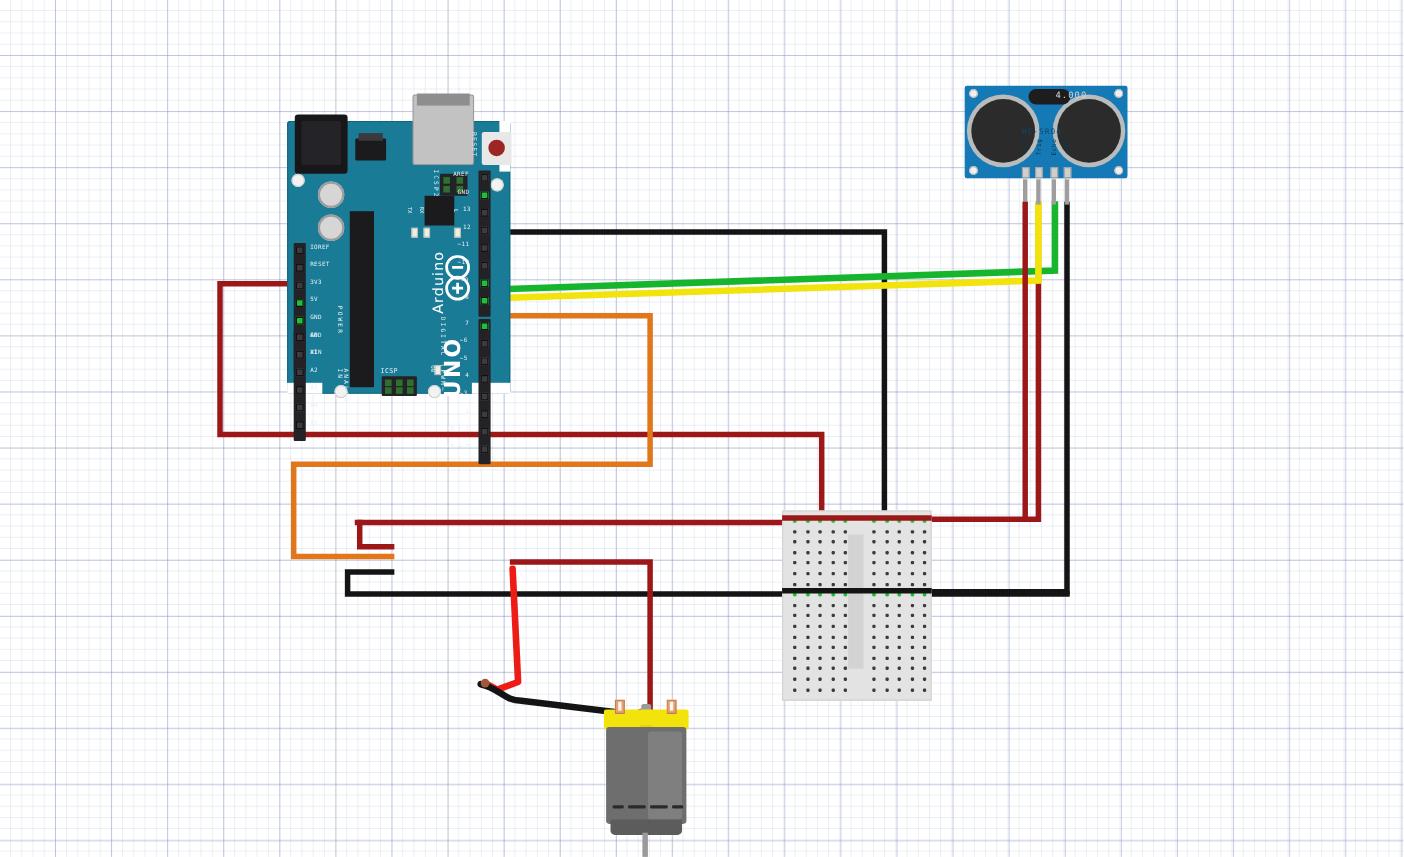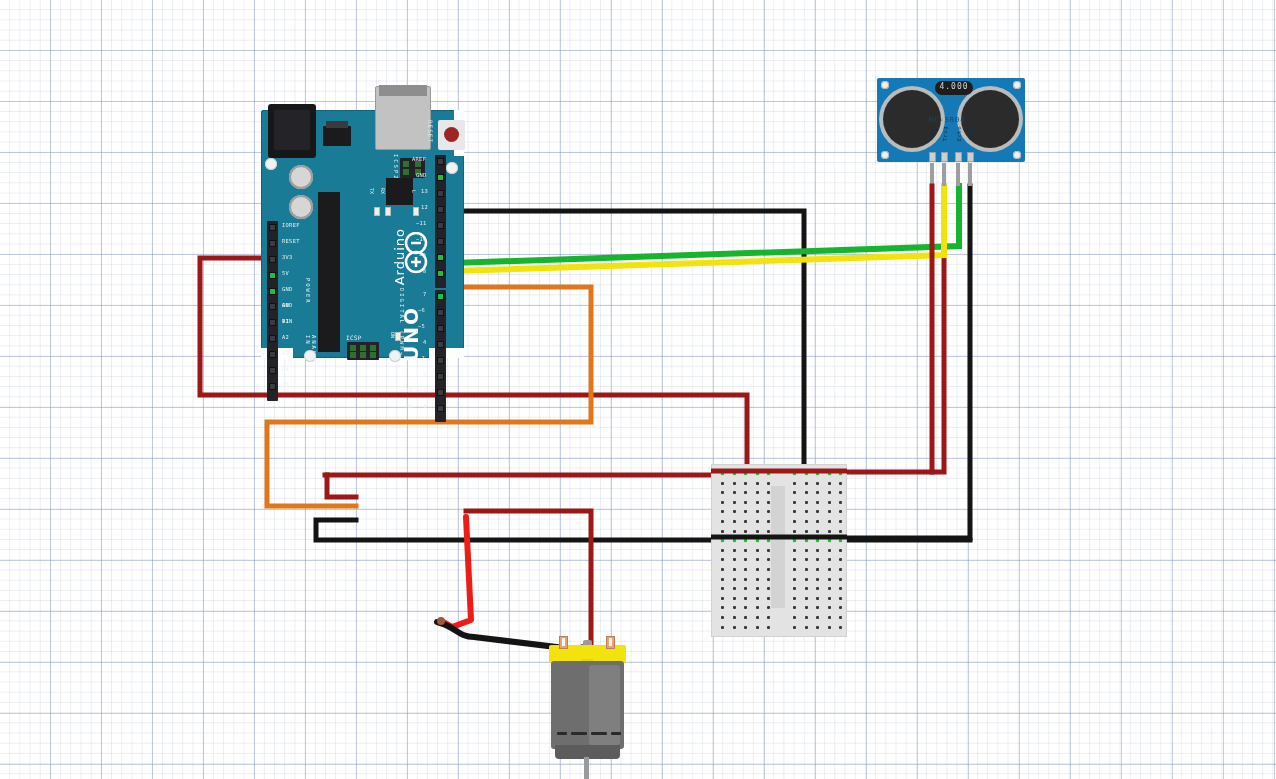--- a/index.html
+++ b/index.html
@@ -55,21 +55,21 @@
   .icsp{position:absolute;background:#232327;border-radius:1px;}
   .icsp .ip{position:absolute;width:6px;height:6px;background:#2f6f2f;}
   .led{position:absolute;width:6px;height:9px;background:#f0f0e2;box-shadow:inset 0 0 0 1px #bbb;}
   .ledlbl{position:absolute;font-size:5px;color:#e7f1f4;writing-mode:vertical-rl;}
 
   
   #sonar{left:877px;top:78px;width:148px;height:84px;}
   .sonar-body{position:absolute;left:0;top:0;width:148px;height:84px;background:#1479b5;border-radius:2px;}
   .sonar-eye{position:absolute;top:12px;width:58px;height:58px;border-radius:50%;background:#2b2b2b;box-shadow:0 0 0 4px #b9bcbd;}
   .sonar-can{position:absolute;left:58px;top:3px;width:38px;height:14px;border-radius:7px;background:#1d1d1d;}
-  .sonar-can span{position:absolute;left:0;top:1px;width:38px;text-align:center;font-size:8px;color:#d6d6d6;letter-spacing:1px;}
+  .sonar-can span{position:absolute;left:0;top:1px;width:38px;text-align:center;font-size:8px;color:#d6d6d6;letter-spacing:1px;padding-left:20px;}
   .sonar-name{position:absolute;left:52px;top:38px;font-size:7px;color:#0d4a6e;letter-spacing:1px;}
   .sonar-hole{position:absolute;width:8px;height:8px;border-radius:50%;background:#f0f0f0;box-shadow:inset 0 0 0 1px #b5b5b5;}
   .sonar-pad{position:absolute;width:7px;height:10px;background:#cfcfcf;box-shadow:inset 0 0 0 1px #9e9e9e;}
   .sonar-pinlbl{position:absolute;font-size:5.5px;color:#08374f;writing-mode:vertical-rl;transform:rotate(180deg);letter-spacing:0.5px;}
 
   
   #relay{left:354px;top:478px;width:117px;height:50px;}
   .relay-pcb{position:absolute;left:0;top:0;width:117px;height:50px;background:#1f8a34;border-radius:1px;}
   .relay-pcb:after{content:"";position:absolute;left:49px;top:-3px;width:11px;height:5px;background:#f4f4f4;border-radius:0 0 5px 5px;}
   .relay-block{position:absolute;left:17px;top:7px;width:86px;height:36px;background:#2d2d30;border-radius:1px;}

